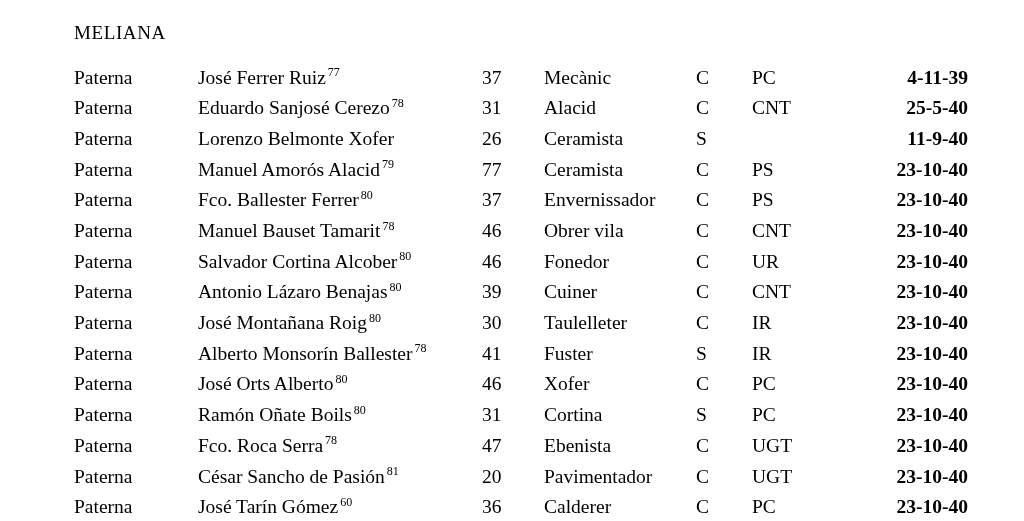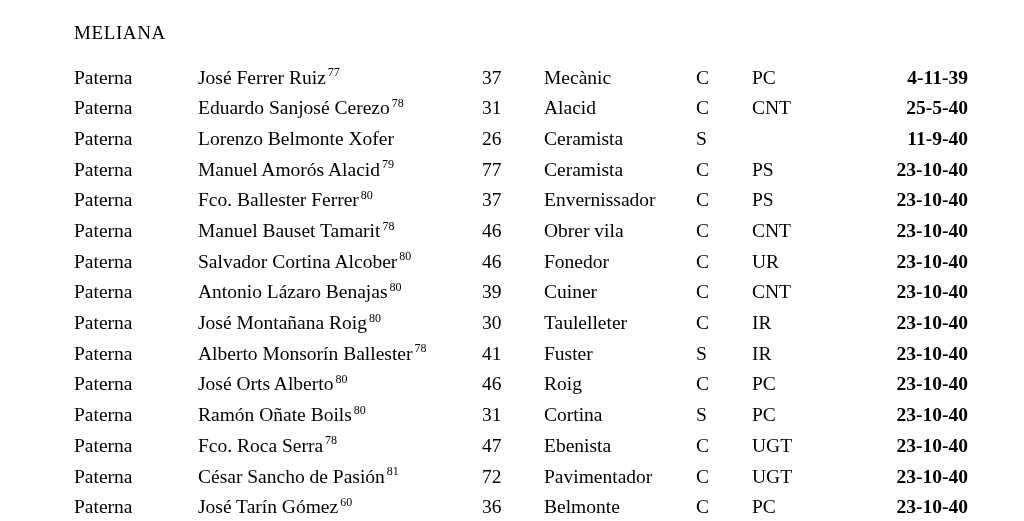--- a/index.html
+++ b/index.html
@@ -151,21 +151,21 @@
           <td class="col-age">41</td>
           <td class="col-job">Fuster</td>
           <td class="col-sex">S</td>
           <td class="col-aff">IR</td>
           <td class="col-date">23-10-40</td>
         </tr>
         <tr>
           <td class="col-town">Paterna</td>
           <td class="col-name">José Orts Alberto<sup class="fn">80</sup></td>
           <td class="col-age">46</td>
-          <td class="col-job">Roig</td>
+          <td class="col-job">Xofer</td>
           <td class="col-sex">C</td>
           <td class="col-aff">PC</td>
           <td class="col-date">23-10-40</td>
         </tr>
         <tr>
           <td class="col-town">Paterna</td>
           <td class="col-name">Ramón Oñate Boils<sup class="fn">80</sup></td>
           <td class="col-age">31</td>
           <td class="col-job">Cortina</td>
           <td class="col-sex">S</td>
@@ -177,31 +177,31 @@
           <td class="col-name">Fco. Roca Serra<sup class="fn">78</sup></td>
           <td class="col-age">47</td>
           <td class="col-job">Ebenista</td>
           <td class="col-sex">C</td>
           <td class="col-aff">UGT</td>
           <td class="col-date">23-10-40</td>
         </tr>
         <tr>
           <td class="col-town">Paterna</td>
           <td class="col-name">César Sancho de Pasión<sup class="fn">81</sup></td>
-          <td class="col-age">72</td>
+          <td class="col-age">20</td>
           <td class="col-job">Pavimentador</td>
           <td class="col-sex">C</td>
           <td class="col-aff">UGT</td>
           <td class="col-date">23-10-40</td>
         </tr>
         <tr>
           <td class="col-town">Paterna</td>
           <td class="col-name">José Tarín Gómez<sup class="fn">60</sup></td>
           <td class="col-age">36</td>
-          <td class="col-job">Belmonte</td>
+          <td class="col-job">Calderer</td>
           <td class="col-sex">C</td>
           <td class="col-aff">PC</td>
           <td class="col-date">23-10-40</td>
         </tr>
       </tbody>
   </table>
 
 </div>
 
 </body></html>

